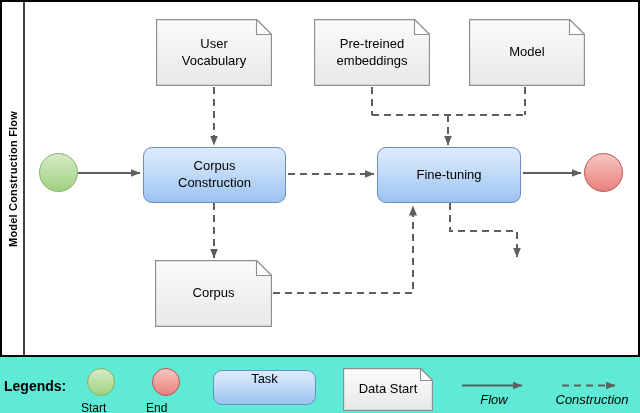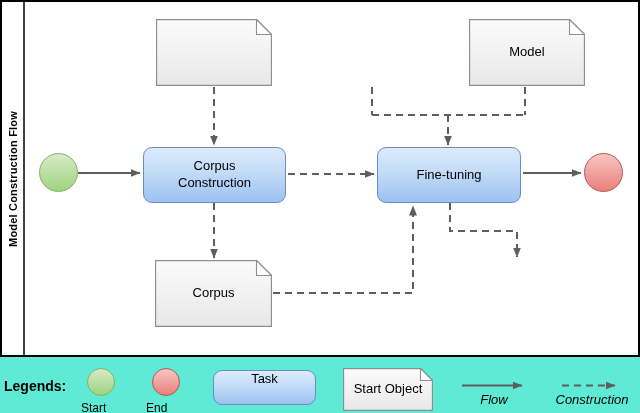--- a/index.html
+++ b/index.html
@@ -95,22 +95,32 @@
     <path class="edge dashed" d="M214,203 L214,258" marker-end="url(#arrowHead)"></path>
     <path class="edge dashed" d="M273,293 L413,293 L413,206" marker-end="url(#arrowHead)"></path>
     <path class="edge dashed" d="M450,203 L450,231 L517,231 L517,257" marker-end="url(#arrowHead)"></path>
   </svg>
 
   <div class="node" style="left:156px;top:19px;width:116px;height:67px">
     <svg class="shape" viewBox="0 0 116 67">
       <path class="doc-body" d="M0.5,0.5 L100.5,0.5 L115.5,15.5 L115.5,66.5 L0.5,66.5 Z"></path>
       <path class="doc-fold" d="M100.5,0.5 L100.5,15.5 L115.5,15.5 Z"></path>
     </svg>
+    <div class="node-label">User
+Vocabulary</div>
   </div>
 
+  <div class="node" style="left:314px;top:19px;width:116px;height:67px">
+    <svg class="shape" viewBox="0 0 116 67">
+      <path class="doc-body" d="M0.5,0.5 L100.5,0.5 L115.5,15.5 L115.5,66.5 L0.5,66.5 Z"></path>
+      <path class="doc-fold" d="M100.5,0.5 L100.5,15.5 L115.5,15.5 Z"></path>
+    </svg>
+    <div class="node-label">Pre-treined
+embeddings</div>
+  </div>
 
   <div class="node" style="left:469px;top:19px;width:116px;height:67px">
     <svg class="shape" viewBox="0 0 116 67">
       <path class="doc-body" d="M0.5,0.5 L100.5,0.5 L115.5,15.5 L115.5,66.5 L0.5,66.5 Z"></path>
       <path class="doc-fold" d="M100.5,0.5 L100.5,15.5 L115.5,15.5 Z"></path>
     </svg>
     <div class="node-label">Model</div>
   </div>
 
   <div class="node event start" style="left:39px;top:153px;width:39px;height:39px"></div>
@@ -144,21 +154,21 @@
 
     <div class="abs legend-task task">
       <span>Task</span>
     </div>
 
     <div class="abs legend-doc">
       <svg class="shape" viewBox="0 0 90 43">
         <path class="doc-body" d="M0.5,0.5 L77.5,0.5 L89.5,12.5 L89.5,42.5 L0.5,42.5 Z"></path>
         <path class="doc-fold" d="M77.5,0.5 L77.5,12.5 L89.5,12.5 Z"></path>
       </svg>
-      <div class="node-label">Start Object</div>
+      <div class="node-label">Data Start</div>
     </div>
 
     <svg class="abs legend-arrow" style="left:460px;width:66px" width="66" height="15">
       <path class="edge" d="M2,7.5 L62,7.5" marker-end="url(#arrowHead)"></path>
     </svg>
     <div class="abs legend-arrow-label" style="left:462px;width:64px">Flow</div>
 
     <svg class="abs legend-arrow" style="left:560px;width:60px" width="60" height="15">
       <path class="edge dashed" d="M2,7.5 L55,7.5" marker-end="url(#arrowHead)"></path>
     </svg>

